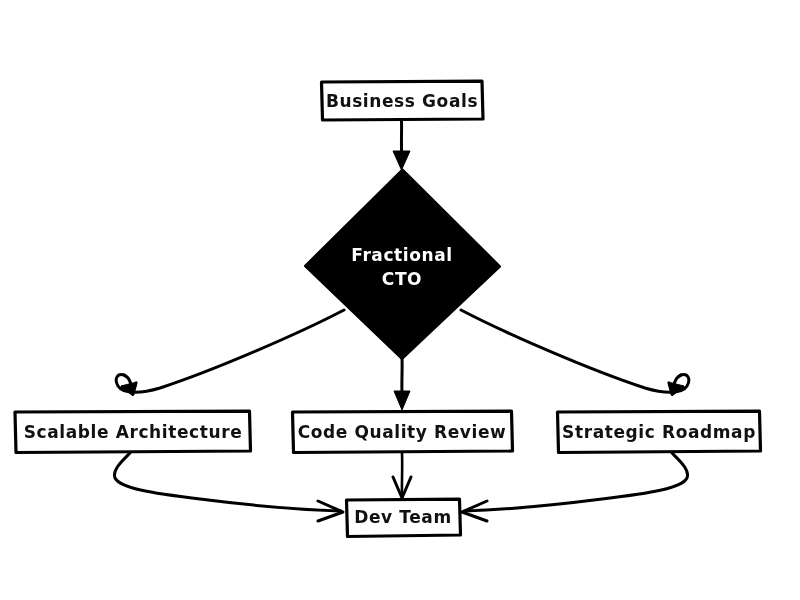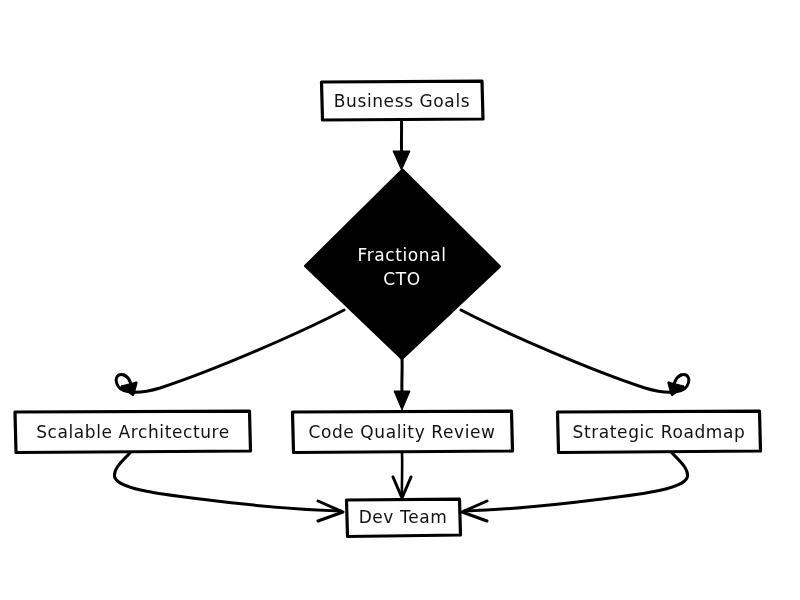--- a/index.html
+++ b/index.html
@@ -7,20 +7,21 @@
     padding: 0;
     background: #ffffff;
   }
   #canvas {
     position: relative;
     width: 800px;
     height: 600px;
     background: #ffffff;
     overflow: hidden;
     font-family: "DejaVu Sans", sans-serif;
+    font-weight: bold;
   }
   #diagram-svg {
     position: absolute;
     left: 0;
     top: 0;
     width: 800px;
     height: 600px;
   }
   .node-label {
     font-family: "DejaVu Sans", sans-serif;

